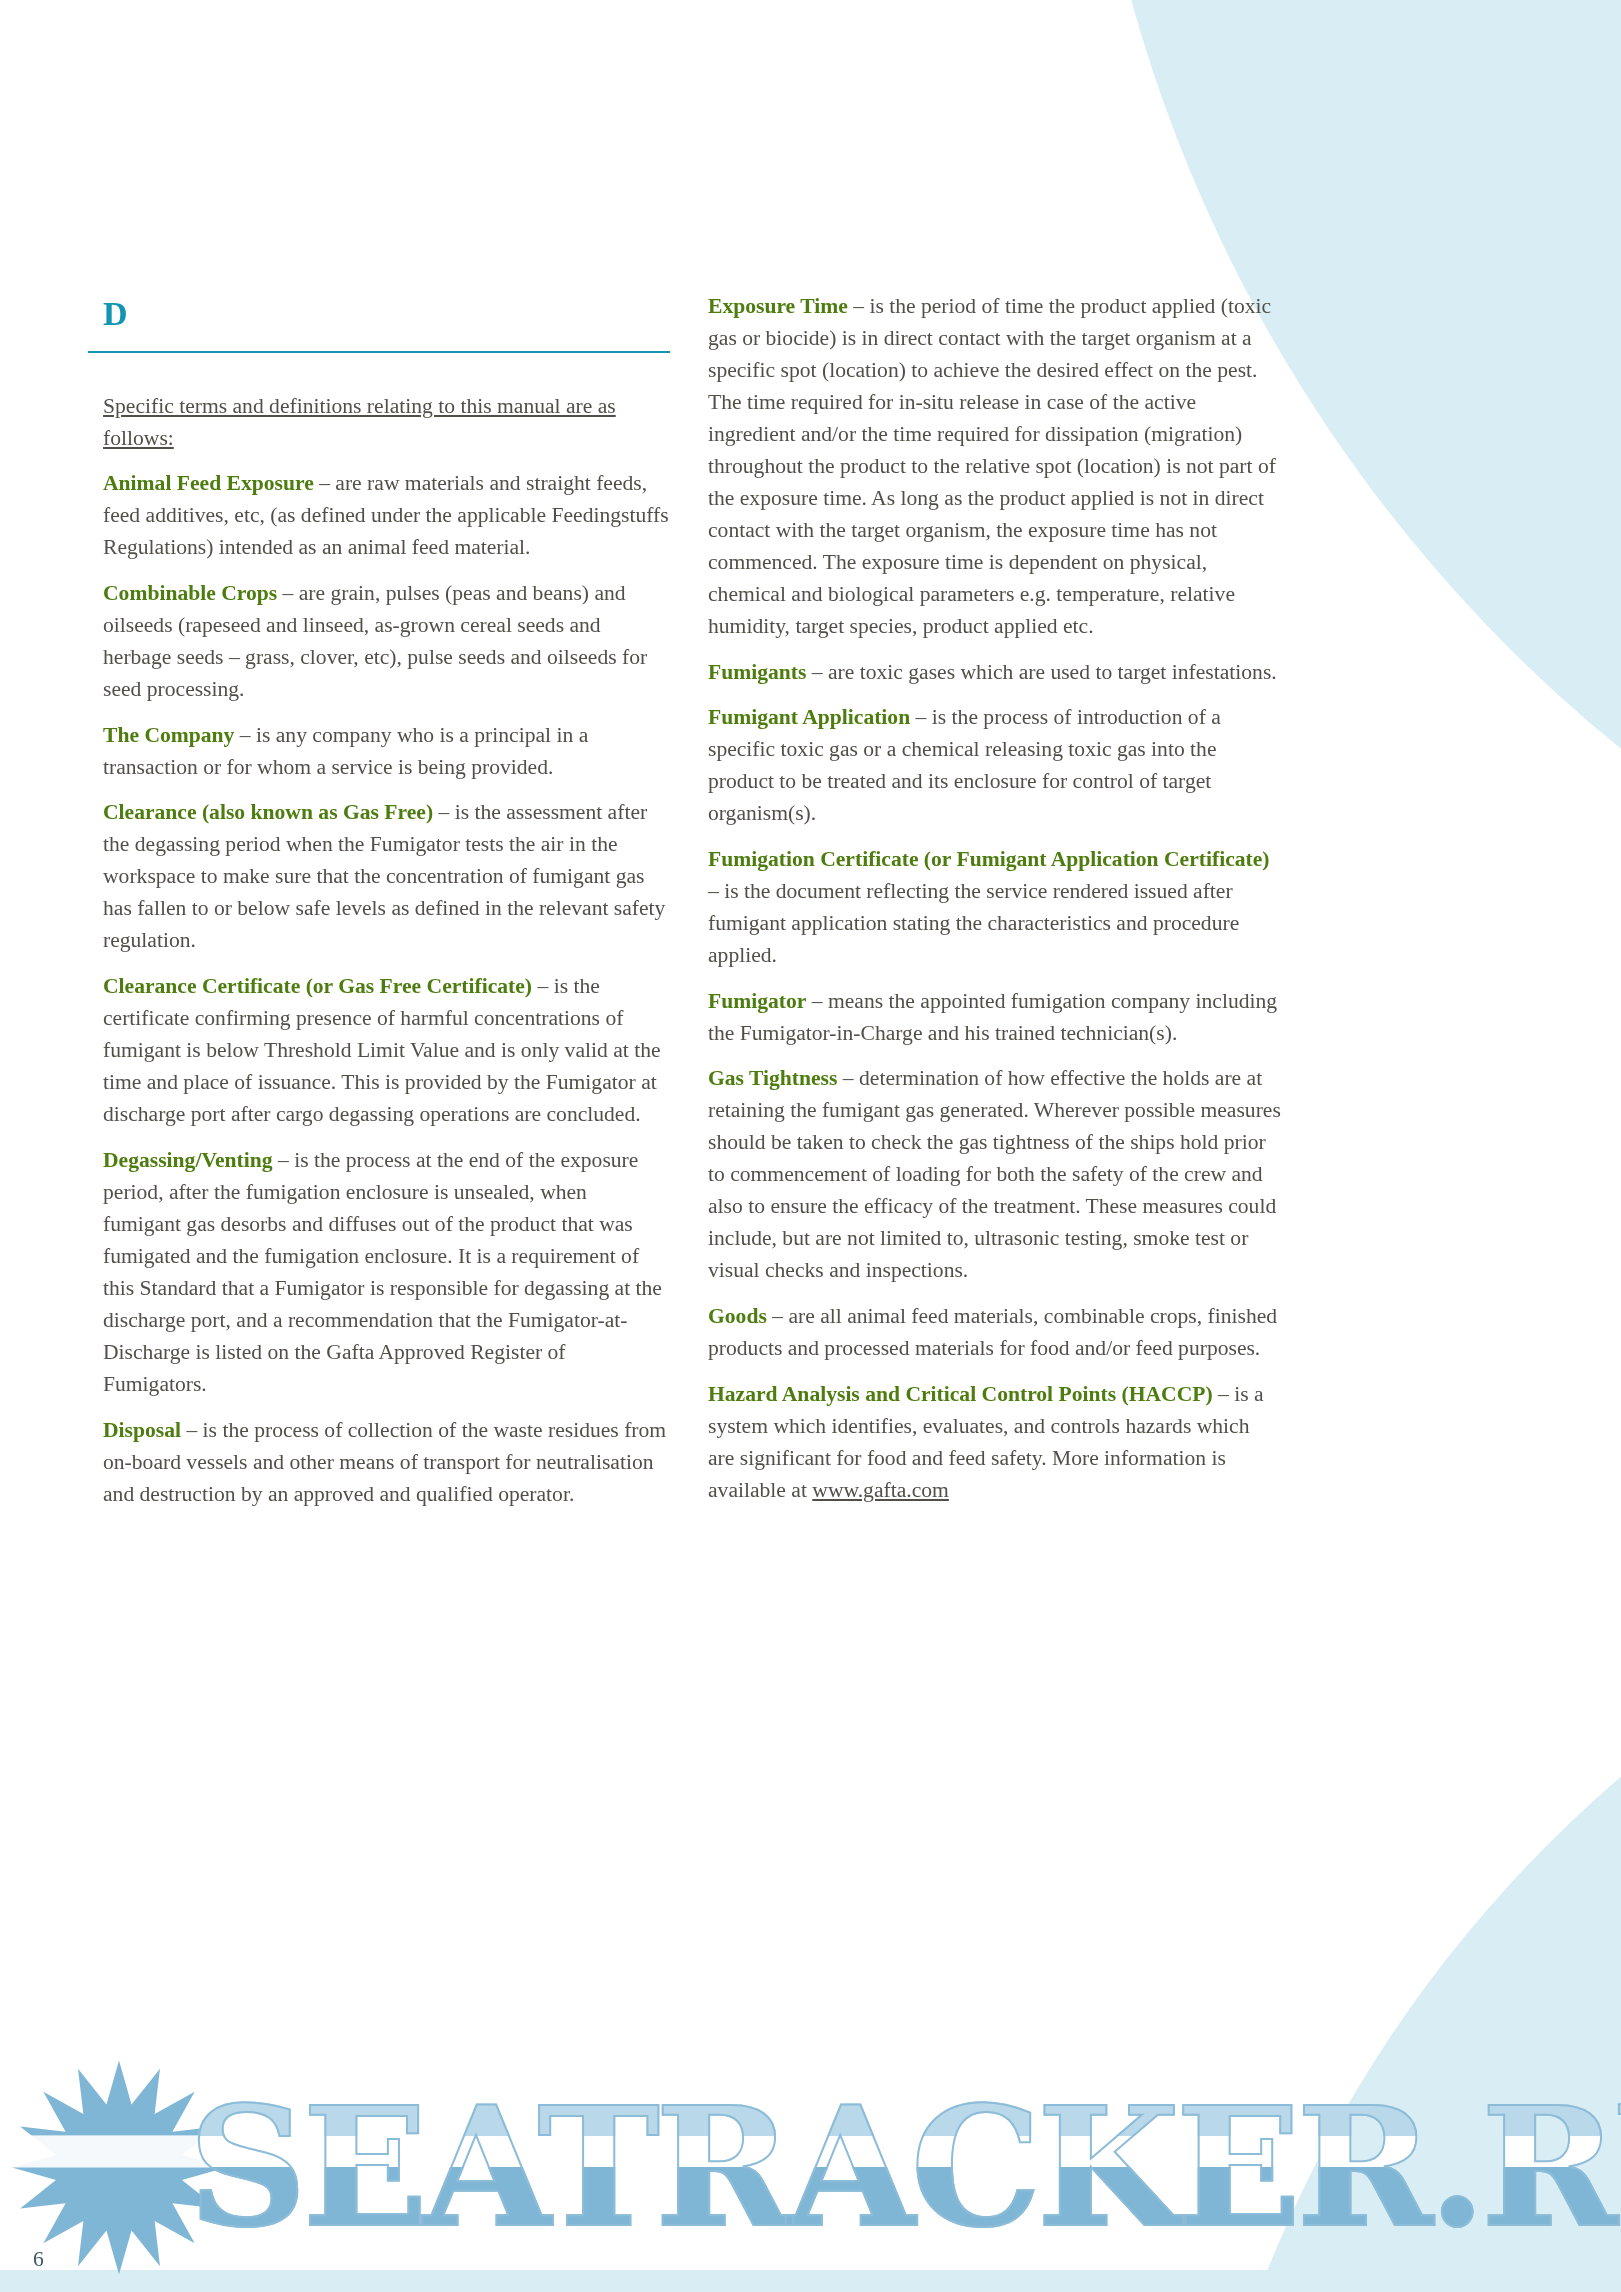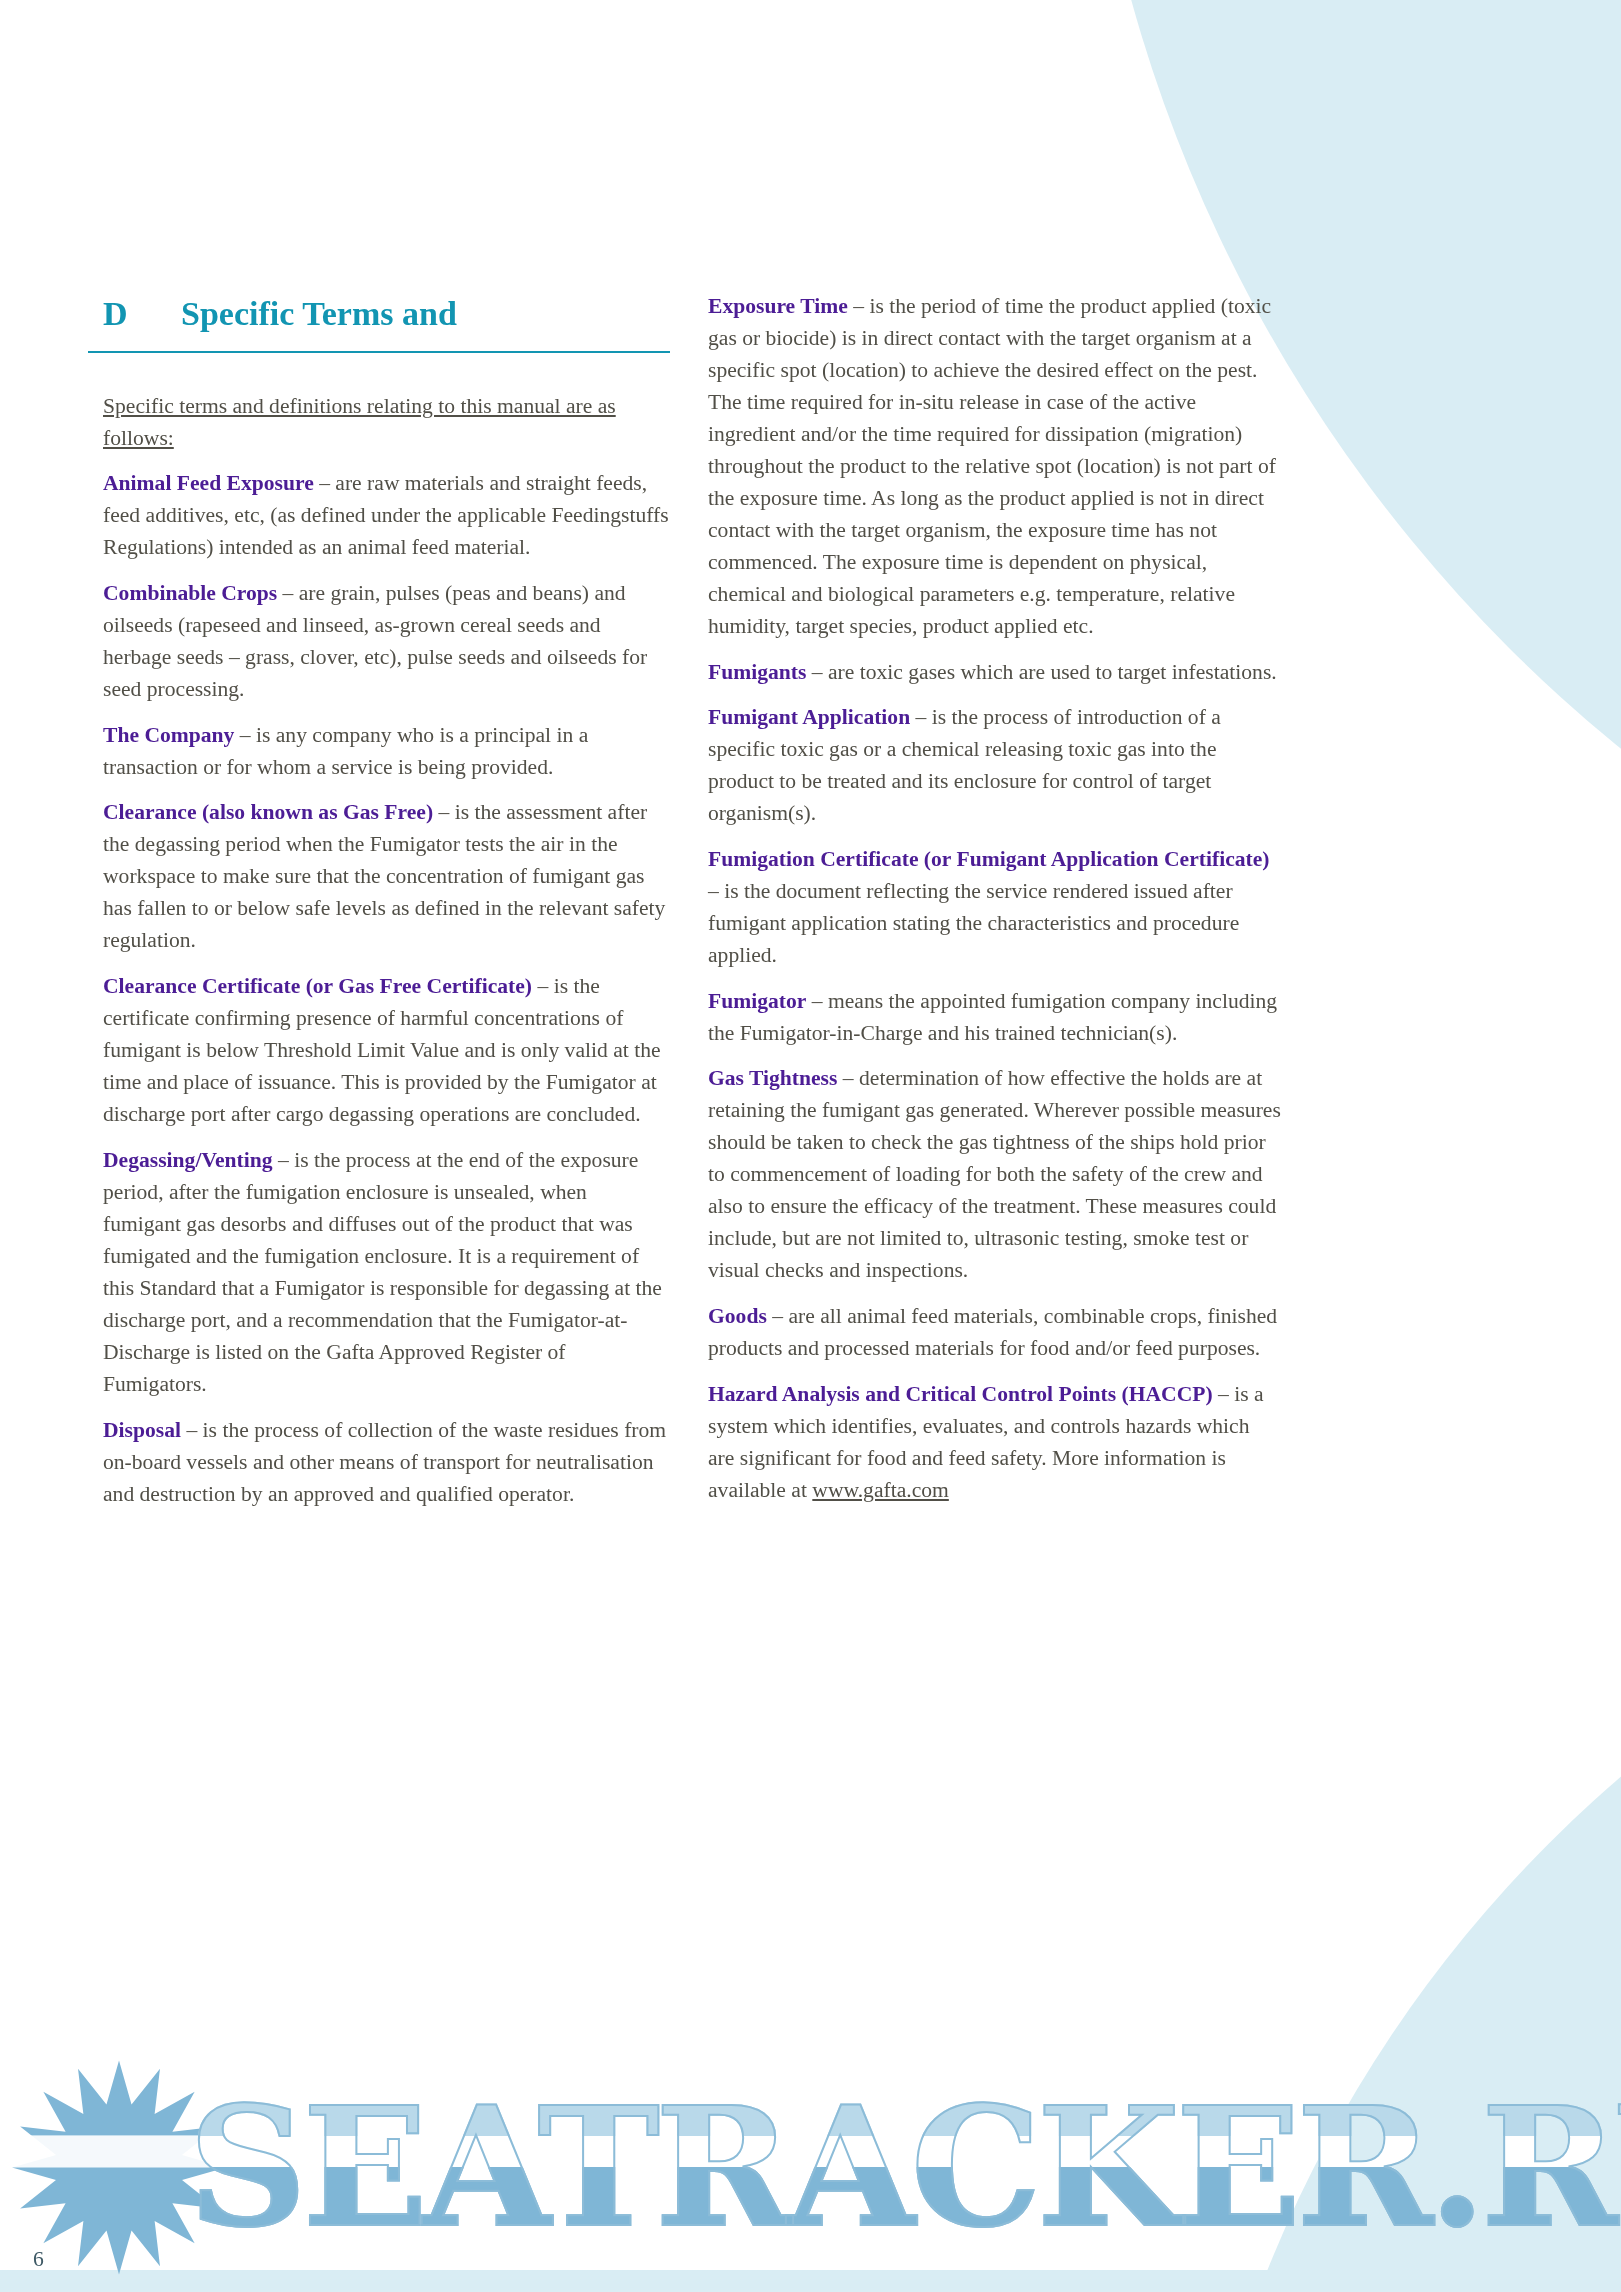--- a/index.html
+++ b/index.html
@@ -55,21 +55,21 @@
   }
   .heading .letter { font-size: 34px; }
   .rule {
     border-bottom: 2.9px solid #1295b2;
     margin: 15.7px 0 0 -14.7px;
   }
 
   .intro { margin: 37px 0 11px 0; text-decoration: underline; }
 
   p.def { margin: 13.7px 0 0 0; }
-  p.def strong { color: #4c1d95; font-weight: 700; }
+  p.def strong { color: #4d7c0f; font-weight: 700; }
 
   a.link {
     color: #514f47;
     text-decoration: underline;
     cursor: pointer;
     text-align: center;
   }
 
   
   .watermark {
@@ -112,21 +112,20 @@
 <div class="page">
 
   <div class="shape-top-right"></div>
   <div class="shape-bottom-right"></div>
   <div class="bottom-strip"></div>
 
   <div class="col col-left">
     <div class="heading">
       <div class="letter">D</div>
       <div>
-        <div>Specific Terms and</div>
       </div>
     </div>
     <div class="rule"></div>
 
     <p class="intro">Specific terms and definitions relating to this manual are as follows:</p>
 
     <p class="def"><strong>Animal Feed Exposure</strong><span> – are raw materials and straight feeds, feed additives, etc, (as defined under the applicable Feedingstuffs Regulations) intended as an animal feed material.</span></p>
     <p class="def"><strong>Combinable Crops</strong><span> – are grain, pulses (peas and beans) and oilseeds (rapeseed and linseed, as-grown cereal seeds and herbage seeds – grass, clover, etc), pulse seeds and oilseeds for seed processing.</span></p>
     <p class="def"><strong>The Company</strong><span> – is any company who is a principal in a transaction or for whom a service is being provided.</span></p>
     <p class="def"><strong>Clearance (also known as Gas Free)</strong><span> – is the assessment after the degassing period when the Fumigator tests the air in the workspace to make sure that the concentration of fumigant gas has fallen to or below safe levels as defined in the relevant safety regulation.</span></p>

